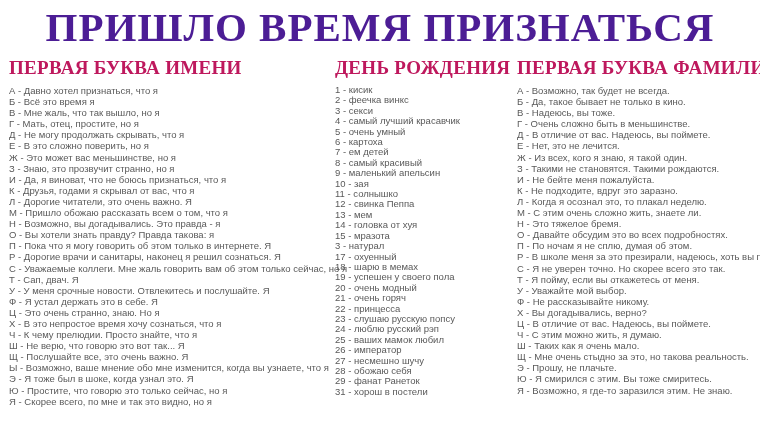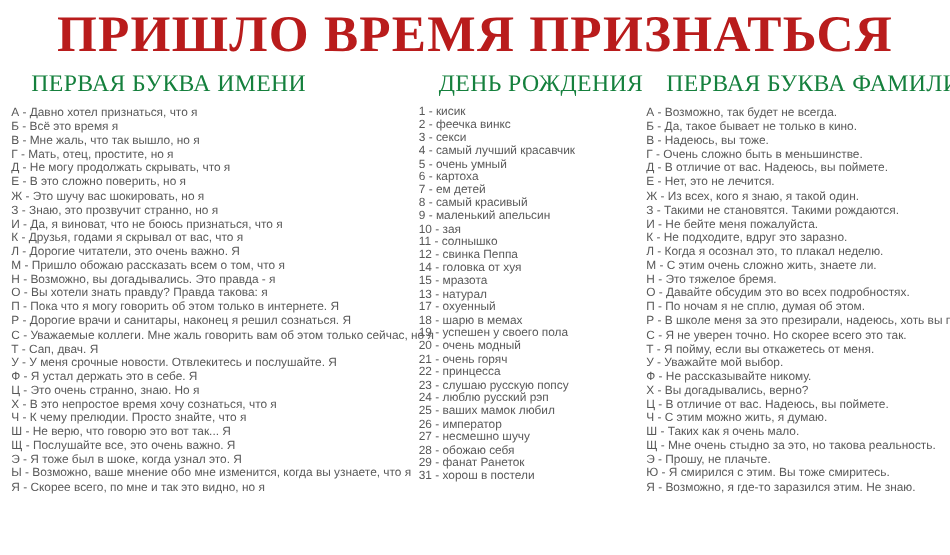--- a/index.html
+++ b/index.html
@@ -18,43 +18,43 @@
     background: #ffffff;
     position: relative;
   }
   .title {
     font-family: "Liberation Serif", serif;
     font-weight: bold;
     font-size: 41px;
     line-height: 46px;
     letter-spacing: 1px;
     text-align: center;
-    color: #b91c1c;
+    color: #4c1d95;
     margin: 0;
     padding-top: 4px;
     white-space: nowrap;
   }
   .columns {
     display: flex;
     align-items: flex-start;
     padding-left: 9px;
     margin-top: 8px;
   }
   .column { flex: 0 0 auto; }
   .col-0 { width: 326px; }
   .col-1 { width: 182px; }
   .col-2 { width: 243px; }
   .column-header {
     font-family: "Liberation Serif", serif;
-    font-weight: 400;
+    font-weight: 700;
     font-size: 19px;
     line-height: 20px;
     letter-spacing: 0.3px;
-    color: #15803d;
-    margin: 0 0 7px 16px;
+    color: #be185d;
+    margin: 0 0 7px 0;
     white-space: nowrap;
   }
   .items-list .list-item {
     font-size: 9.5px;
     line-height: 11.1px;
     color: #595959;
     white-space: nowrap;
   }
   .col-1 .items-list .list-item { line-height: 10.4px; }
 </style>
@@ -68,63 +68,65 @@
 
     <div class="column col-0">
       <h2 class="column-header">ПЕРВАЯ БУКВА ИМЕНИ</h2>
       <div class="items-list">
           <div class="list-item">А - Давно хотел признаться, что я</div>
           <div class="list-item">Б - Всё это время я</div>
           <div class="list-item">В - Мне жаль, что так вышло, но я</div>
           <div class="list-item">Г - Мать, отец, простите, но я</div>
           <div class="list-item">Д - Не могу продолжать скрывать, что я</div>
           <div class="list-item">Е - В это сложно поверить, но я</div>
-          <div class="list-item">Ж - Это шучу вас шокировать, но я</div>
+          <div class="list-item">Ж - Это может вас меньшинстве, но я</div>
           <div class="list-item">З - Знаю, это прозвучит странно, но я</div>
           <div class="list-item">И - Да, я виноват, что не боюсь признаться, что я</div>
           <div class="list-item">К - Друзья, годами я скрывал от вас, что я</div>
           <div class="list-item">Л - Дорогие читатели, это очень важно. Я</div>
           <div class="list-item">М - Пришло обожаю рассказать всем о том, что я</div>
           <div class="list-item">Н - Возможно, вы догадывались. Это правда - я</div>
           <div class="list-item">О - Вы хотели знать правду? Правда такова: я</div>
           <div class="list-item">П - Пока что я могу говорить об этом только в интернете. Я</div>
           <div class="list-item">Р - Дорогие врачи и санитары, наконец я решил сознаться. Я</div>
           <div class="list-item">С - Уважаемые коллеги. Мне жаль говорить вам об этом только сейчас, но я</div>
           <div class="list-item">Т - Сап, двач. Я</div>
           <div class="list-item">У - У меня срочные новости. Отвлекитесь и послушайте. Я</div>
           <div class="list-item">Ф - Я устал держать это в себе. Я</div>
           <div class="list-item">Ц - Это очень странно, знаю. Но я</div>
           <div class="list-item">Х - В это непростое время хочу сознаться, что я</div>
           <div class="list-item">Ч - К чему прелюдии. Просто знайте, что я</div>
           <div class="list-item">Ш - Не верю, что говорю это вот так... Я</div>
           <div class="list-item">Щ - Послушайте все, это очень важно. Я</div>
+          <div class="list-item">Ы - Возможно, ваше мнение обо мне изменится, когда вы узнаете, что я</div>
           <div class="list-item">Э - Я тоже был в шоке, когда узнал это. Я</div>
-          <div class="list-item">Ы - Возможно, ваше мнение обо мне изменится, когда вы узнаете, что я</div>
+          <div class="list-item">Ю - Простите, что говорю это только сейчас, но я</div>
           <div class="list-item">Я - Скорее всего, по мне и так это видно, но я</div>
         </div>
     </div>
 
     <div class="column col-1">
       <h2 class="column-header">ДЕНЬ РОЖДЕНИЯ</h2>
       <div class="items-list">
           <div class="list-item">1 - кисик</div>
           <div class="list-item">2 - феечка винкс</div>
           <div class="list-item">3 - секси</div>
           <div class="list-item">4 - самый лучший красавчик</div>
           <div class="list-item">5 - очень умный</div>
           <div class="list-item">6 - картоха</div>
           <div class="list-item">7 - ем детей</div>
           <div class="list-item">8 - самый красивый</div>
           <div class="list-item">9 - маленький апельсин</div>
           <div class="list-item">10 - зая</div>
           <div class="list-item">11 - солнышко</div>
           <div class="list-item">12 - свинка Пеппа</div>
+          <div class="list-item">13 - мем</div>
           <div class="list-item">14 - головка от хуя</div>
           <div class="list-item">15 - мразота</div>
-          <div class="list-item">13 - натурал</div>
+          <div class="list-item">3 - натурал</div>
           <div class="list-item">17 - охуенный</div>
           <div class="list-item">18 - шарю в мемах</div>
           <div class="list-item">19 - успешен у своего пола</div>
           <div class="list-item">20 - очень модный</div>
           <div class="list-item">21 - очень горяч</div>
           <div class="list-item">22 - принцесса</div>
           <div class="list-item">23 - слушаю русскую попсу</div>
           <div class="list-item">24 - люблю русский рэп</div>
           <div class="list-item">25 - ваших мамок любил</div>
           <div class="list-item">26 - император</div>

